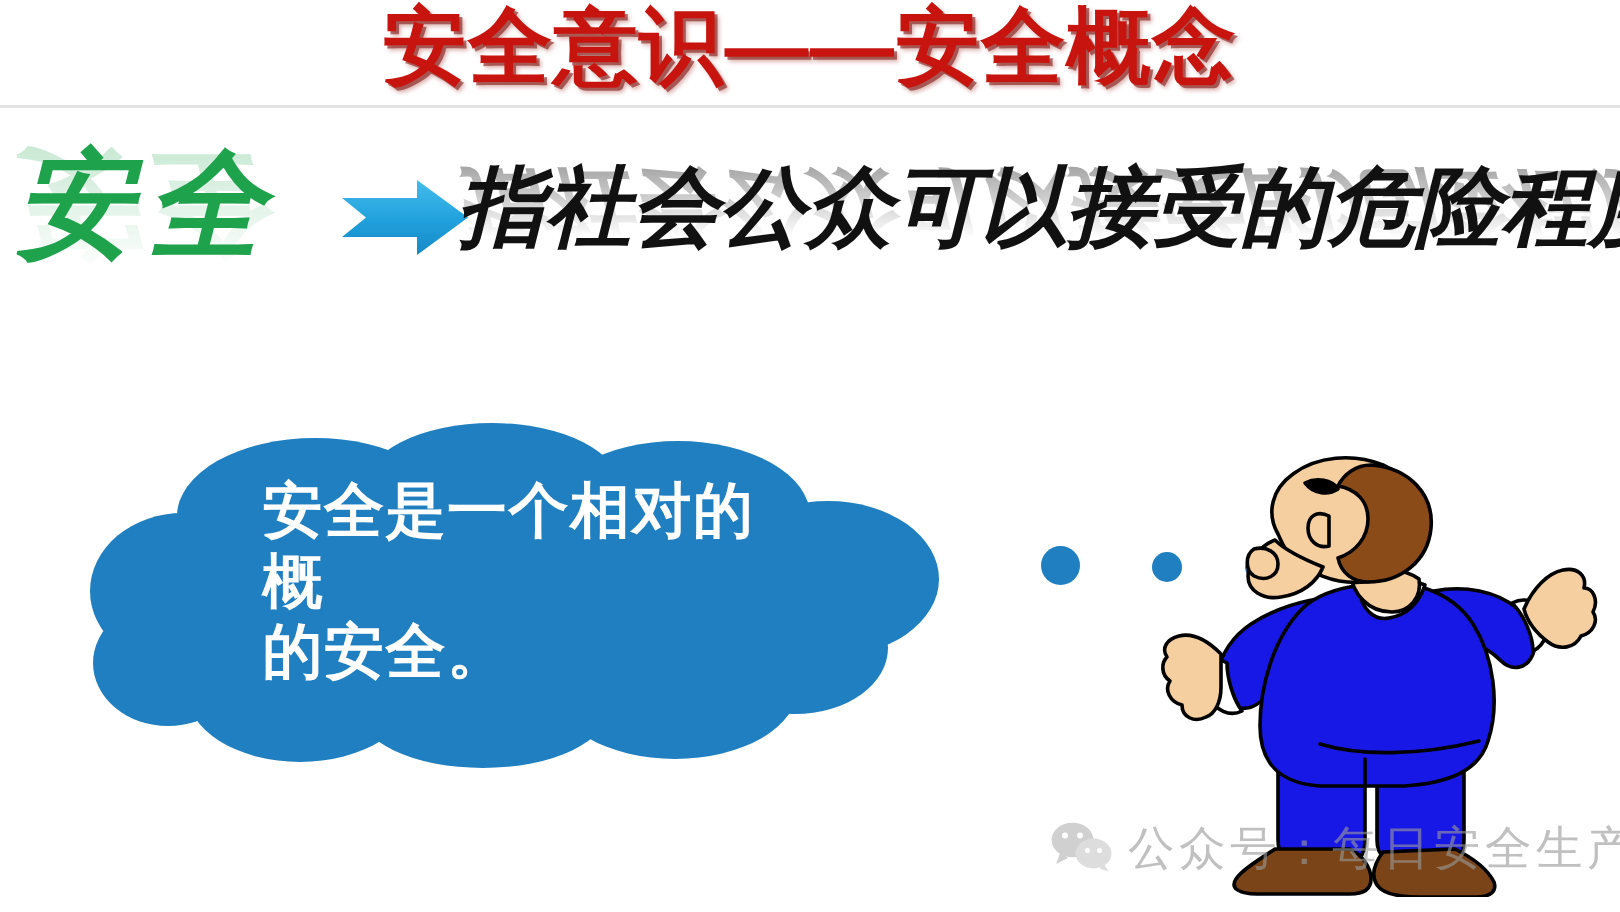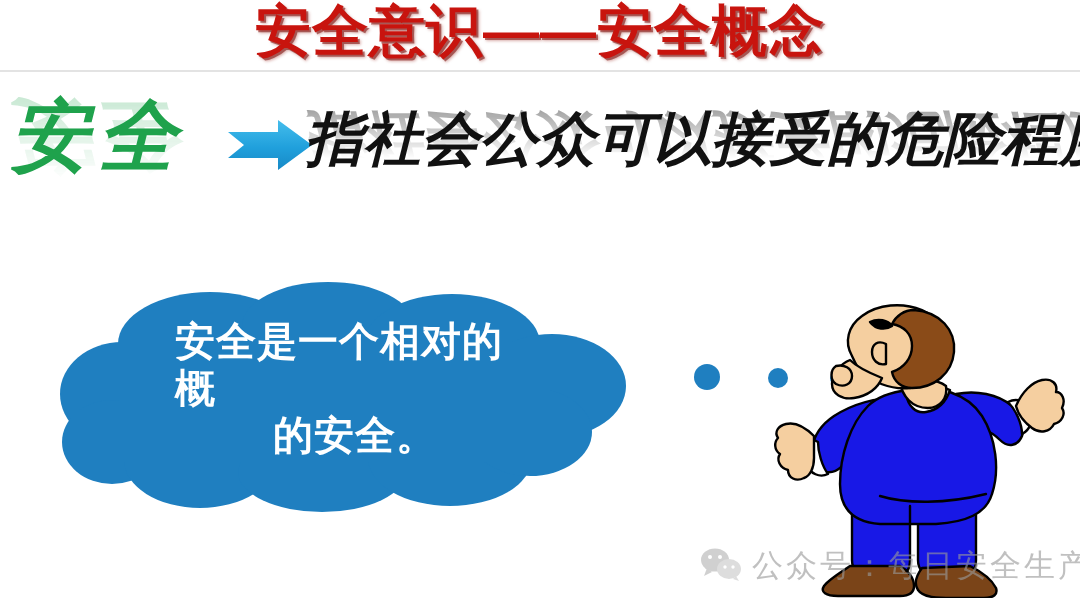--- a/index.html
+++ b/index.html
@@ -134,21 +134,21 @@
     top: 36px;
     width: 360px;
     color: #ffffff;
     font-size: 40px;
     font-weight: bold;
     line-height: 47px;
     letter-spacing: 1px;
     margin-left: 13px;
   }
   .cloud-line-1, .cloud-line-2 { text-align: left; }
-  .cloud-line-3 { text-align: center; }
+  .cloud-line-3 { }
 
   
   .dot {
     position: absolute;
     border-radius: 50%;
     background: #1f7fc0;
   }
   .dot-1 { left: 694px; top: 364px; width: 26px; height: 26px; }
   .dot-2 { left: 768px; top: 368px; width: 20px; height: 20px; }
   .dot-3 { left: 830px; top: 372px; width: 13px; height: 13px; }

